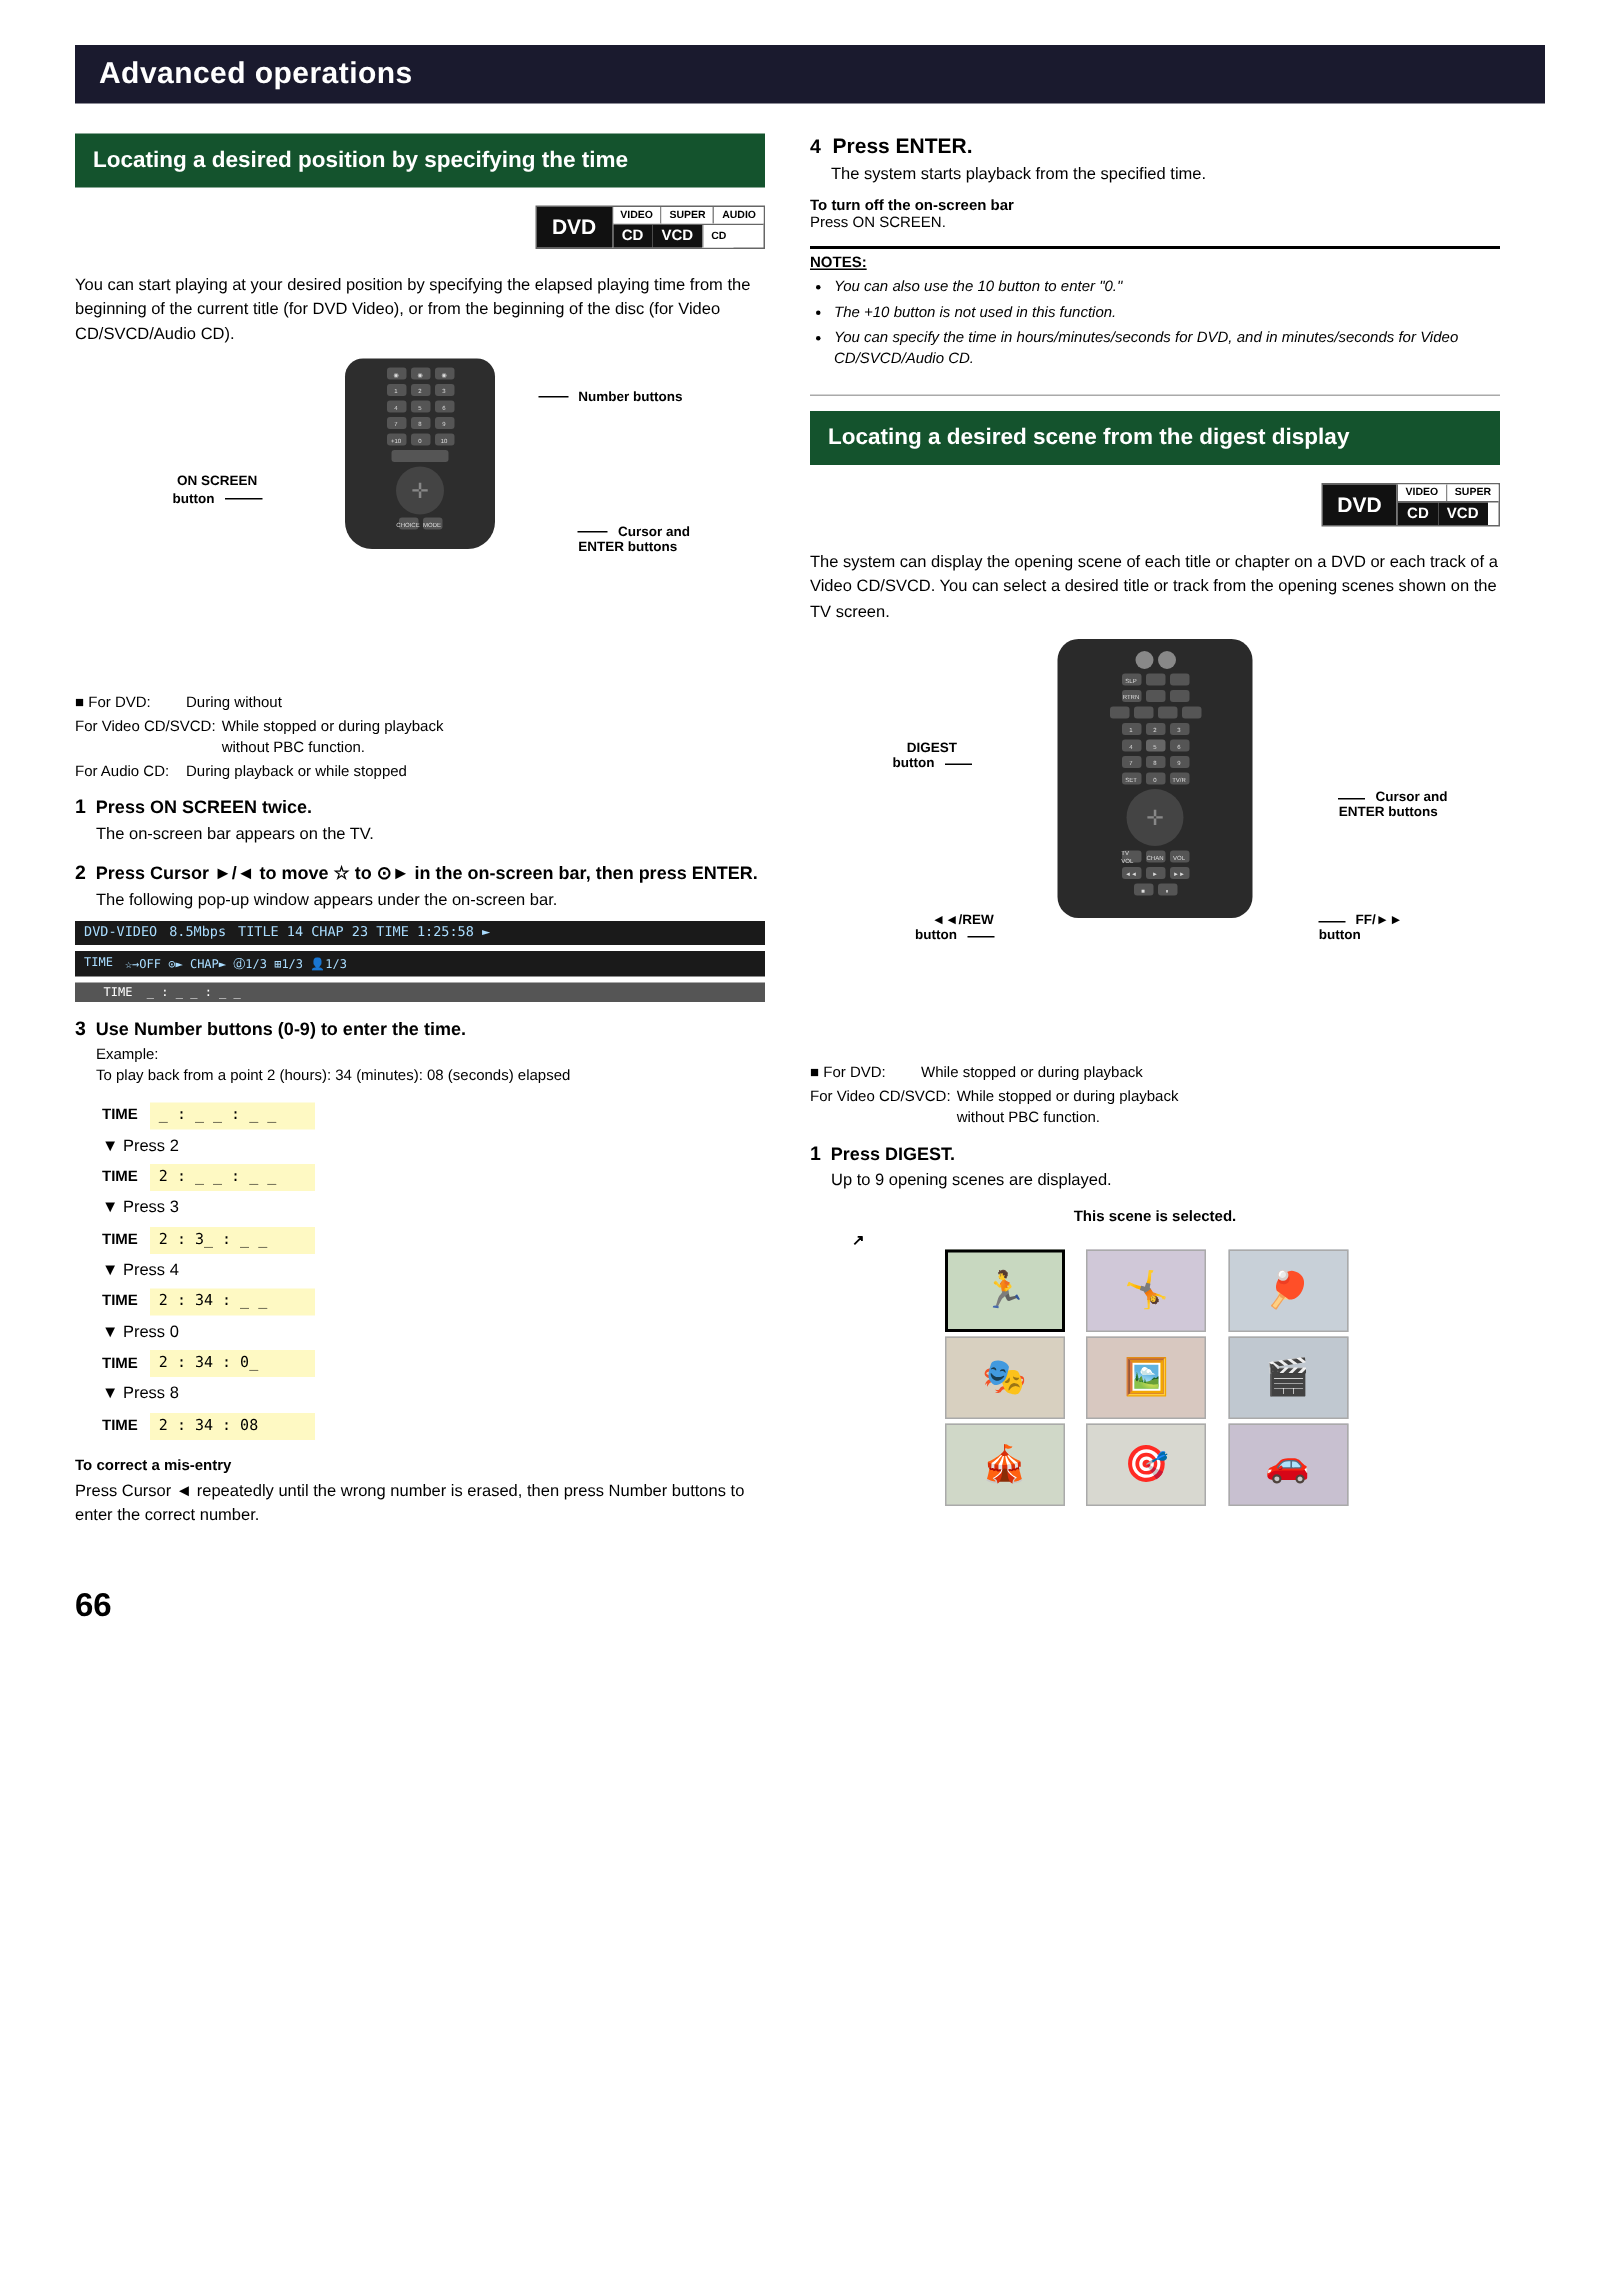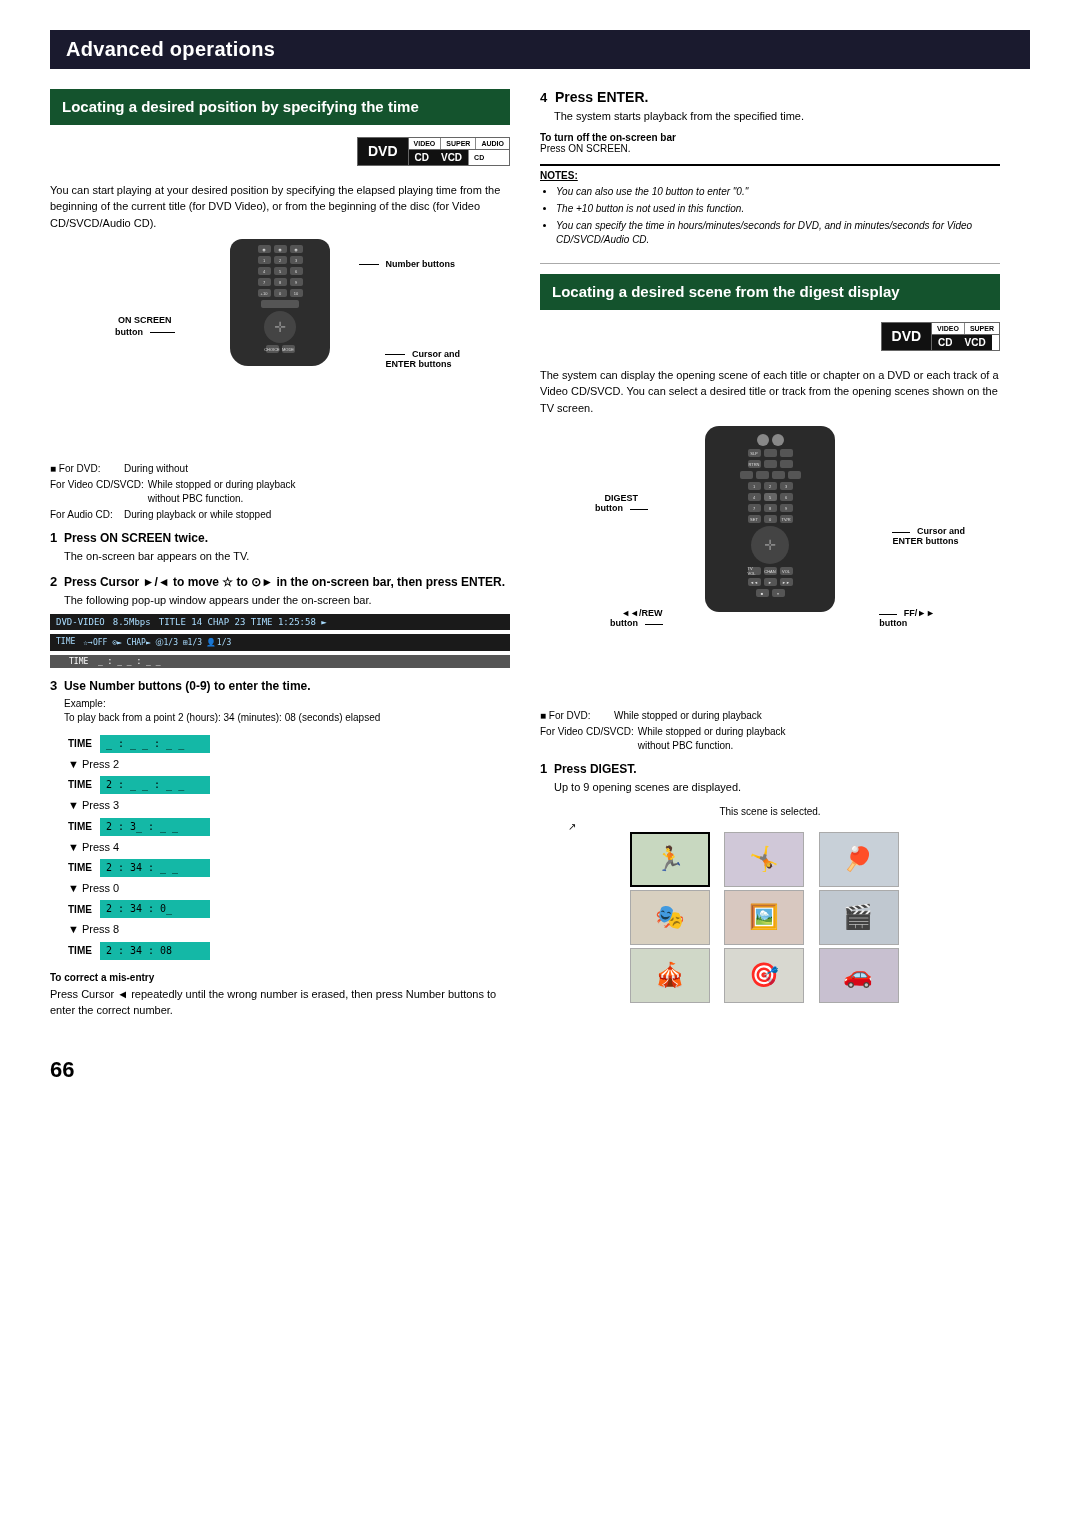--- a/index.html
+++ b/index.html
@@ -123,21 +123,21 @@
       border-collapse: collapse;
       margin: 8px auto;
       font-size: 11px;
     }
     .time-entry-table td {
       padding: 2px 4px;
       font-size: 11px;
       text-align: left;
     }
     .time-box {
-      background: #14b8a6;
+      background: #fef9c3;
       font-size: 10px;
       padding: 2px 6px;
       font-family: monospace;
       display: inline-block;
       min-width: 110px;
     }
     .press-arrow {
       color: #000;
       font-size: 10px;
       text-align: center;
@@ -659,21 +659,21 @@
       </div>
 
       <div class="step">
         <div class="step-title">
           <span class="step-inline">1</span>&nbsp;
           <span>Press DIGEST.</span>
         </div>
         <div class="step-body">Up to 9 opening scenes are displayed.</div>
       </div>
 
-      <div style="margin-top:4px;">
+      <div style="margin-top:4px;font-weight:bold;">
         <div style="font-size:10px; text-align:center; margin-bottom:4px;">This scene is selected.</div>
 
         <div style="text-align:left; padding-left: 28px; font-size:10px;">↗</div>
         <div class="digest-grid" style="margin: 0 auto;">
 
           <div class="digest-thumb selected" style="background:#c8d8c0;">
             <span style="font-size:24px;">🏃</span>
           </div>
           <div class="digest-thumb" style="background:#d0c8d8;">
             <span style="font-size:24px;">🤸</span>

